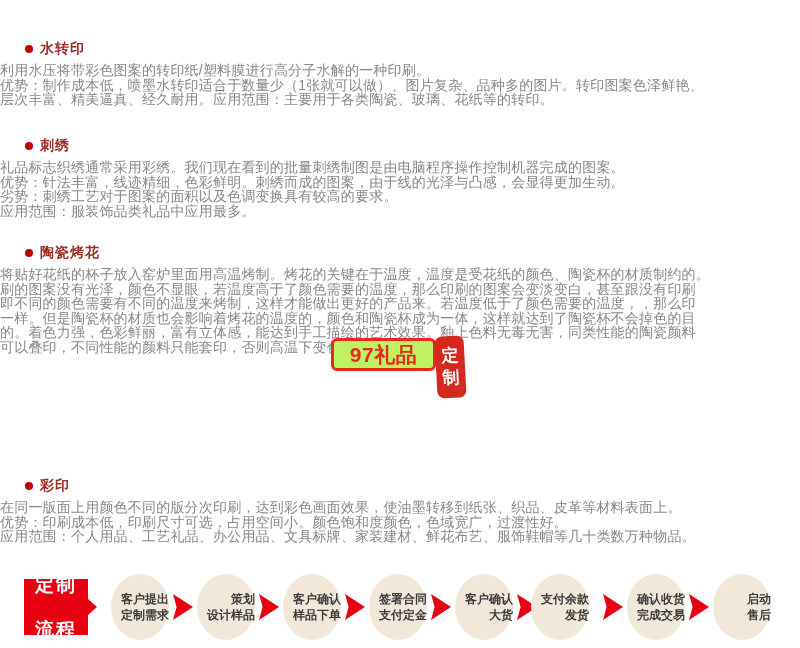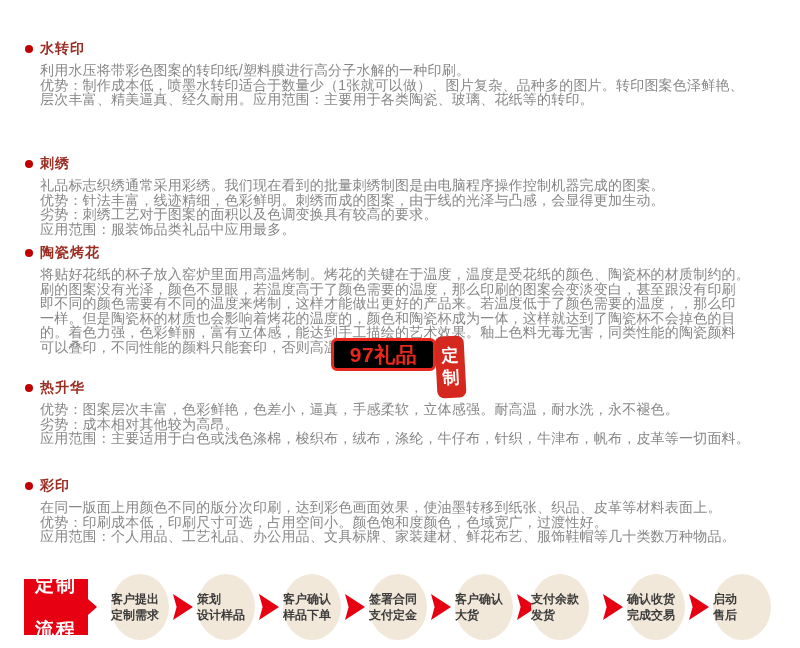--- a/index.html
+++ b/index.html
@@ -3,42 +3,42 @@
 <meta charset="utf-8">
 <style>
   html,body{margin:0;padding:0;background:#ffffff;}
   #page{position:relative;width:800px;height:648px;background:#ffffff;overflow:hidden;
         font-family:"Liberation Sans",sans-serif;margin-top:28px;}
 
   .sec{position:absolute;left:0;width:800px;}
   .sec-head{display:flex;align-items:center;height:18px;padding-left:25px;}
   .bullet{width:8px;height:8px;border-radius:50%;background:#c00000;margin-right:7px;flex:0 0 auto;}
   .sec-title{font-size:14px;font-weight:bold;color:#9b2d23;letter-spacing:1px;}
-  .sec-body{padding-left:40px;padding-top:5px;}
+  .sec-body{padding-top:5px;}
   .bline{font-size:14px;line-height:14.5px;color:#878787;white-space:nowrap;letter-spacing:0.2px;}
 
   
   .wm-box{position:absolute;left:331px;top:310px;width:99px;height:27px;
-          border:3px solid #e8281e;border-radius:6px;background:#000000;
+          border:3px solid #e8281e;border-radius:6px;background:#bef264;
           display:flex;align-items:center;justify-content:center;
           font-size:21px;font-weight:bold;color:#e8281e;letter-spacing:0.5px;}
   .wm-seal{position:absolute;left:436px;top:308px;width:29px;height:62px;
            background:#d5281e;border-radius:7px;transform:rotate(-3deg);
            display:flex;flex-direction:column;align-items:center;justify-content:center;
            color:#ffffff;font-size:17px;font-weight:bold;line-height:22px;}
 
   
   .flow-label{position:absolute;left:24px;top:551px;width:64px;height:56px;background:#e60012;
               display:flex;flex-direction:column;align-items:center;justify-content:center;
               color:#ffffff;font-weight:bold;font-size:19px;line-height:24px;letter-spacing:2px;gap:21px;}
   .flow-label:after{content:"";position:absolute;right:-9px;top:50%;margin-top:-8px;
               border-top:8px solid transparent;border-bottom:8px solid transparent;
               border-left:9px solid #e60012;}
   .step{position:absolute;top:546px;width:58px;height:66px;border-radius:50%;background:#f1e8da;
-        display:flex;flex-direction:column;align-items:flex-start;justify-content:center;
+        display:flex;flex-direction:column;align-items:flex-end;justify-content:center;
         font-size:12px;font-weight:bold;color:#3b3b3b;line-height:16px;white-space:nowrap;}
   .arrow{position:absolute;top:566px;width:20px;height:26px;background:#e60012;
          clip-path:polygon(0 0,100% 50%,0 100%,18% 50%);}
 </style>
 </head>
 <body>
 
 <div id="page">
 
   <div class="sec" style="top:12px">
@@ -46,21 +46,21 @@
       <span class="bullet"></span>
       <span class="sec-title">水转印</span>
     </div>
     <div class="sec-body">
       <div class="bline">利用水压将带彩色图案的转印纸/塑料膜进行高分子水解的一种印刷。</div>
       <div class="bline">优势：制作成本低，喷墨水转印适合于数量少（1张就可以做）、图片复杂、品种多的图片。转印图案色泽鲜艳、</div>
       <div class="bline">层次丰富、精美逼真、经久耐用。应用范围：主要用于各类陶瓷、玻璃、花纸等的转印。</div>
     </div>
   </div>
 
-  <div class="sec" style="top:127px">
+  <div class="sec" style="top:109px">
     <div class="sec-head">
       <span class="bullet"></span>
       <span class="sec-title">刺绣</span>
     </div>
     <div class="sec-body">
       <div class="bline">礼品标志织绣通常采用彩绣。我们现在看到的批量刺绣制图是由电脑程序操作控制机器完成的图案。</div>
       <div class="bline">优势：针法丰富，线迹精细，色彩鲜明。刺绣而成的图案，由于线的光泽与凸感，会显得更加生动。</div>
       <div class="bline">劣势：刺绣工艺对于图案的面积以及色调变换具有较高的要求。</div>
       <div class="bline">应用范围：服装饰品类礼品中应用最多。</div>
     </div>
@@ -74,31 +74,20 @@
     <div class="sec-body">
       <div class="bline">将贴好花纸的杯子放入窑炉里面用高温烤制。烤花的关键在于温度，温度是受花纸的颜色、陶瓷杯的材质制约的。</div>
       <div class="bline">刷的图案没有光泽，颜色不显眼，若温度高于了颜色需要的温度，那么印刷的图案会变淡变白，甚至跟没有印刷</div>
       <div class="bline">即不同的颜色需要有不同的温度来烤制，这样才能做出更好的产品来。若温度低于了颜色需要的温度，，那么印</div>
       <div class="bline">一样。但是陶瓷杯的材质也会影响着烤花的温度的，颜色和陶瓷杯成为一体，这样就达到了陶瓷杯不会掉色的目</div>
       <div class="bline">的。着色力强，色彩鲜丽，富有立体感，能达到手工描绘的艺术效果。釉上色料无毒无害，同类性能的陶瓷颜料</div>
       <div class="bline">可以叠印，不同性能的颜料只能套印，否则高温下变色。</div>
     </div>
   </div>
 
-  <div class="sec" style="top:351px">
-    <div class="sec-head">
-      <span class="bullet"></span>
-      <span class="sec-title">热升华</span>
-    </div>
-    <div class="sec-body">
-      <div class="bline">优势：图案层次丰富，色彩鲜艳，色差小，逼真，手感柔软，立体感强。耐高温，耐水洗，永不褪色。</div>
-      <div class="bline">劣势：成本相对其他较为高昂。</div>
-      <div class="bline">应用范围：主要适用于白色或浅色涤棉，梭织布，绒布，涤纶，牛仔布，针织，牛津布，帆布，皮革等一切面料。</div>
-    </div>
-  </div>
 
   <div class="sec" style="top:449px">
     <div class="sec-head">
       <span class="bullet"></span>
       <span class="sec-title">彩印</span>
     </div>
     <div class="sec-body">
       <div class="bline">在同一版面上用颜色不同的版分次印刷，达到彩色画面效果，使油墨转移到纸张、织品、皮革等材料表面上。</div>
       <div class="bline">优势：印刷成本低，印刷尺寸可选，占用空间小。颜色饱和度颜色，色域宽广，过渡性好。</div>
       <div class="bline">应用范围：个人用品、工艺礼品、办公用品、文具标牌、家装建材、鲜花布艺、服饰鞋帽等几十类数万种物品。</div>

